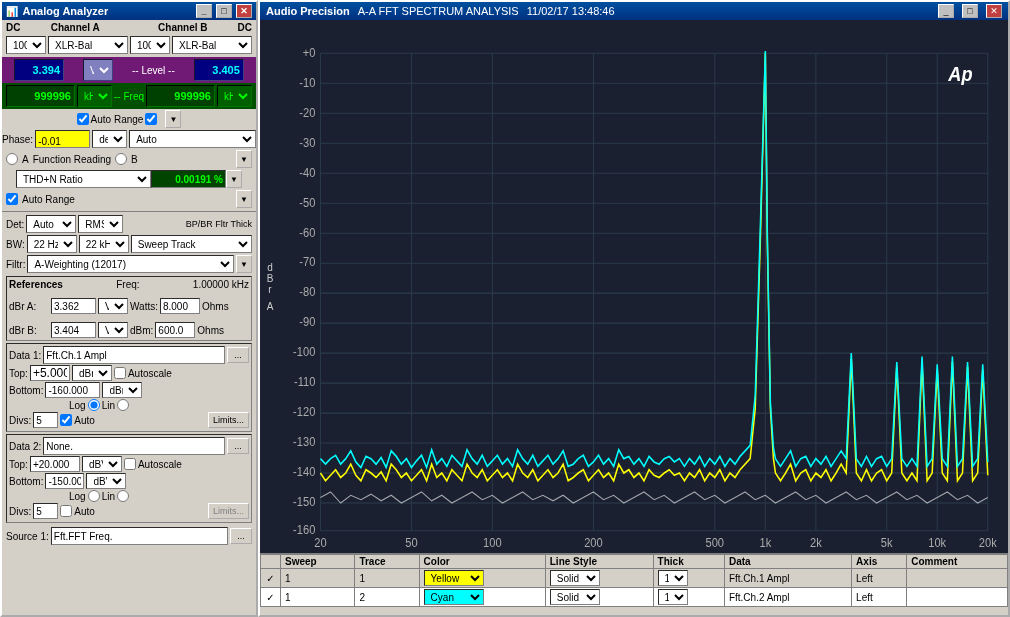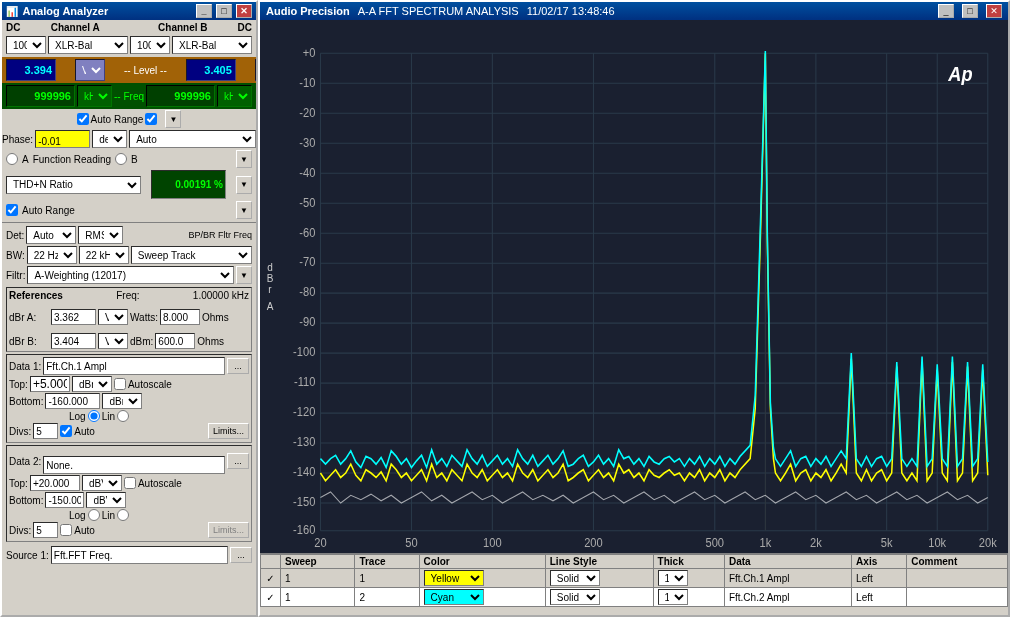--- a/index.html
+++ b/index.html
@@ -54,22 +54,22 @@
 
     .checkbox-row { display: flex; align-items: center; gap: 4px; padding: 1px 4px; }
     input[type="checkbox"] { width: 12px; height: 12px; }
     input[type="radio"] { width: 12px; height: 12px; }
 
     .phase-row { display: flex; align-items: center; gap: 2px; padding: 1px 0; }
     .phase-input { background: #ffff00; color: black; border: 1px inset #808080; font-size: 10px; height: 18px; width: 55px; padding: 0 2px; display: flex; align-items: center; }
 
     .func-row { display: flex; align-items: center; gap: 4px; padding: 1px 4px; }
 
-    .thdn-row { display: flex; align-items: center; gap: 10px; padding: 1px 4px; }
-    .thdn-value { background: #004400; color: #00ff00; border: 1px inset #808080; font-size: 10px; font-weight: bold; height: 29px; min-width: 75px; padding: 0 2px; display: flex; align-items: center; justify-content: flex-end; }
+    .thdn-row { display: flex; align-items: flex-start; gap: 0; padding: 1px 14px; }
+    .thdn-value { background: #004400; color: #00ff00; border: 1px inset #808080; font-size: 10px; font-weight: bold; height: 18px; min-width: 75px; padding: 0 2px; display: flex; align-items: center; justify-content: flex-end; }
 
     .autorange-row { display: flex; align-items: center; gap: 4px; padding: 1px 4px; }
 
     .det-row { display: flex; align-items: center; gap: 2px; padding: 1px 4px; }
 
     .refs-box { border: 1px inset #808080; margin: 2px 4px; padding: 2px; background: #d4d0c8; }
     .refs-title { font-weight: bold; font-size: 10px; }
     .refs-row { display: flex; align-items: center; gap: 2px; margin-top: 8px; }
 
     .data-section { border: 1px inset #808080; margin: 2px 4px; padding: 2px; }
@@ -134,21 +134,21 @@
           <option>XLR-Bal</option>
         </select>
         <select style="width:40px; font-size:10px; height:18px;">
           <option>100I</option>
         </select>
         <select style="flex:1; font-size:10px; height:18px;">
           <option>XLR-Bal</option>
         </select>
       </div>
 
-      <div style="display:flex; align-items:center; gap:19px; padding:2px 4px; background:#a16207;">
+      <div style="display:flex; align-items:center; gap:19px; padding:2px 12px; background:#701a75;">
         <div class="blue-input" style="flex:1; min-width:50px; background:#000080; color:#00ffff; border:1px inset #404080;">
           <span>3.394</span>
         </div>
         <select style="width:30px; height:22px; font-size:10px; background:#8080c0; color:white; border:1px inset #404080;">
           <option>V</option>
         </select>
         <span style="color:white; font-size:10px; white-space:nowrap;">-- Level --</span>
         <div class="blue-input" style="flex:1; min-width:50px; background:#000080; color:#00ffff; border:1px inset #404080;">
           <span>3.405</span>
         </div>
@@ -223,21 +223,21 @@
       <div class="section-separator"></div>
 
       <div class="det-row">
         <span>Det:</span>
         <select style="width:50px; height:18px; font-size:10px;">
           <option>Auto</option>
         </select>
         <select style="width:45px; height:18px; font-size:10px;">
           <option>RMS</option>
         </select>
-        <span style="flex:1; font-size:9px; text-align:right;">BP/BR Fltr Freq</span>
+        <span style="flex:1; font-size:9px; text-align:right;">BP/BR Fltr Thick</span>
       </div>
 
       <div class="det-row">
         <span>BW:</span>
         <select style="width:50px; height:18px; font-size:10px;">
           <option>22 Hz</option>
         </select>
         <select style="width:50px; height:18px; font-size:10px;">
           <option>22 kHz</option>
         </select>
@@ -309,21 +309,21 @@
           <span>Auto</span>
           <button style="font-size:9px; height:16px; padding:0 4px; margin-left:auto; background:#d4d0c8; border:1px outset #fff;">
             <span>Limits...</span>
           </button>
         </div>
       </div>
 
       <div class="data-section">
         <div class="data-row">
           <span>Data 2:</span>
-          <input type="text" style="flex: 1 1 0%; height: 18px; font-size: 10px; margin-top: 8px;" value="None.">
+          <input type="text" style="flex: 1 1 0%; height: 18px; font-size: 10px;" value="None.">
           <div class="browse-btn">...</div>
         </div>
         <div class="data-row">
           <span>Top:</span>
           <input type="text" style="width: 50px; height: 16px; font-size: 10px;" value="+20.000">
           <select style="width:40px; height:16px; font-size:10px;"><option>dBV</option></select>
           <input type="checkbox" style="">
           <span>Autoscale</span>
         </div>
         <div class="data-row">

